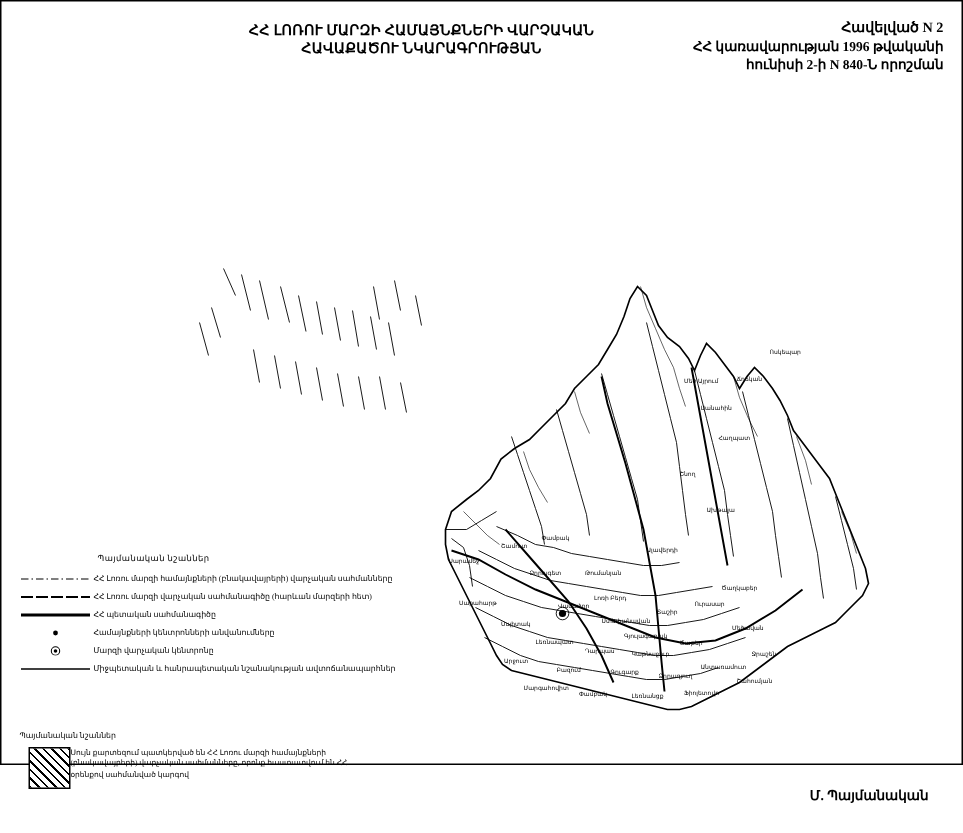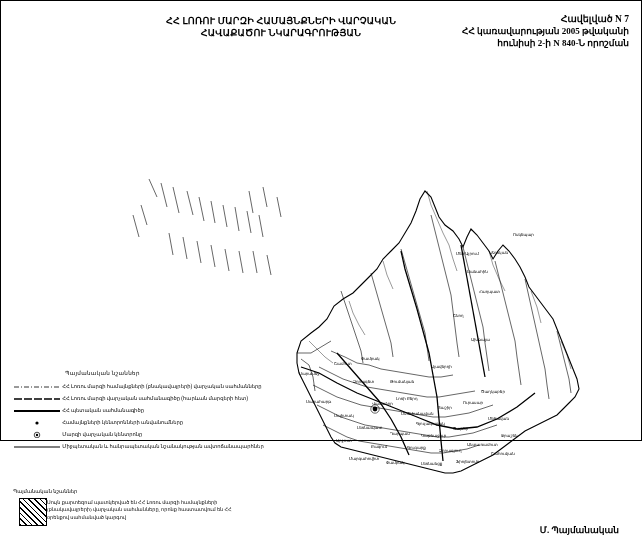--- a/index.html
+++ b/index.html
@@ -12,21 +12,21 @@
     height: 555px;
     position: relative;
     font-family: "Liberation Serif", serif;
     color: #000000;
     overflow: hidden;
   }
   .page {
     position: absolute;
     left: 0; top: 0;
     width: 642px;
-    height: 441px;
+    height: 510px;
     border: 1px solid #000;
     box-sizing: border-box;
     background: #fff;
   }
   .title-block {
     position: absolute;
     left: 120px;
     top: 14px;
     width: 320px;
     text-align: center;
@@ -126,22 +126,22 @@
 <body>
 
 <div class="page">
 
   <div class="title-block">
     <div>ՀՀ ԼՈՌՈՒ ՄԱՐԶԻ ՀԱՄԱՅՆՔՆԵՐԻ ՎԱՐՉԱԿԱՆ</div>
     <div>ՀԱՎԱՔԱԾՈՒ ՆԿԱՐԱԳՐՈՒԹՅԱՆ</div>
   </div>
 
   <div class="doc-ref">
-    <div class="line1">Հավելված N 7</div>
-    <div>ՀՀ կառավարության 2005 թվականի</div>
+    <div class="line1">Հավելված N 2</div>
+    <div>ՀՀ կառավարության 1996 թվականի</div>
     <div>հունիսի 2-ի N 840-Ն որոշման</div>
   </div>
 
   <svg class="map-svg" width="642" height="555" viewBox="0 0 642 555">
     <g stroke="#000" fill="none" stroke-width="0.6">
 
       <path d="M148 178 L156 196 M160 182 L166 206 M172 186 L178 212 M186 190 L192 214 M198 196 L203 220 M210 200 L214 222 M222 204 L226 226 M234 206 L238 230 M246 210 L250 232 M258 214 L262 236"></path>
       <path d="M168 232 L172 254 M182 236 L186 258 M196 240 L200 262 M210 244 L214 266 M224 248 L228 270 M238 250 L242 272"></path>
       <path d="M140 204 L146 224 M132 214 L138 236"></path>
       <path d="M248 190 L252 212 M262 186 L266 206 M276 196 L280 216"></path>

